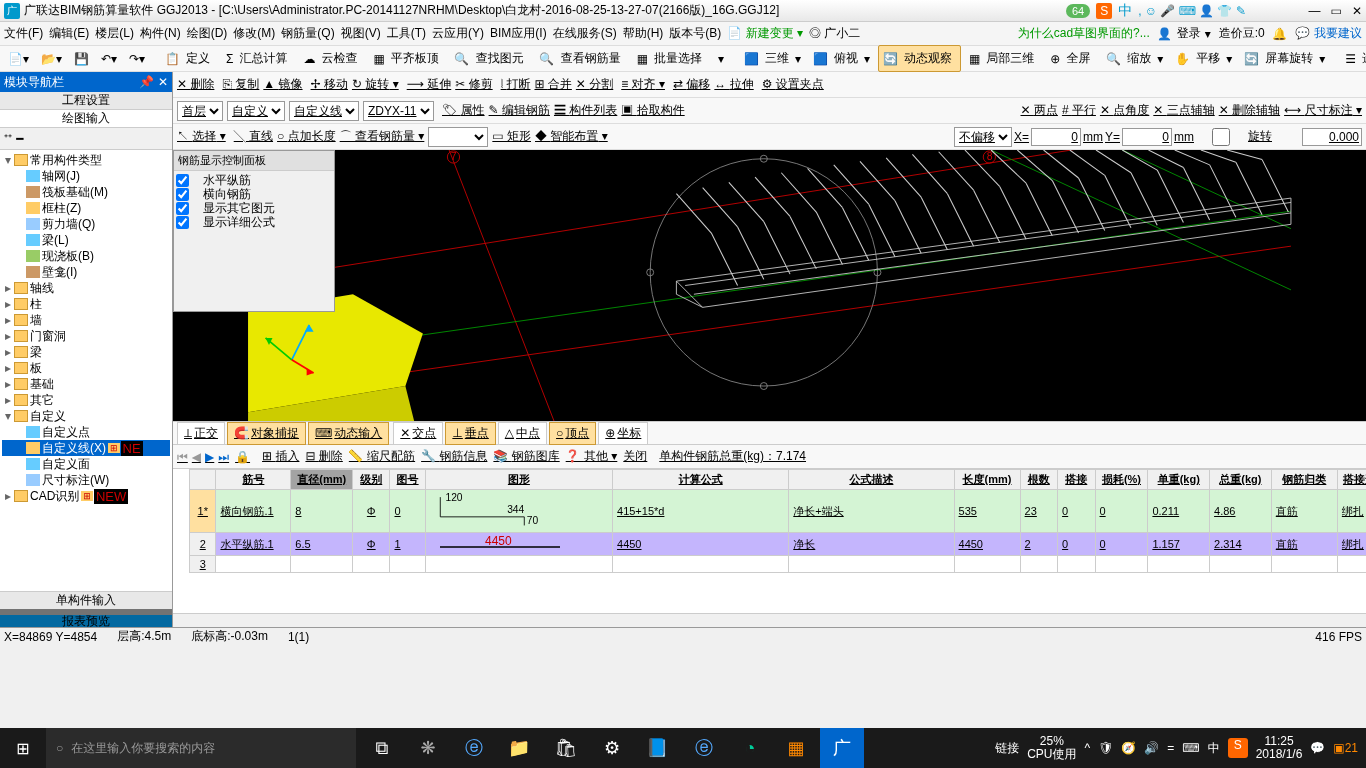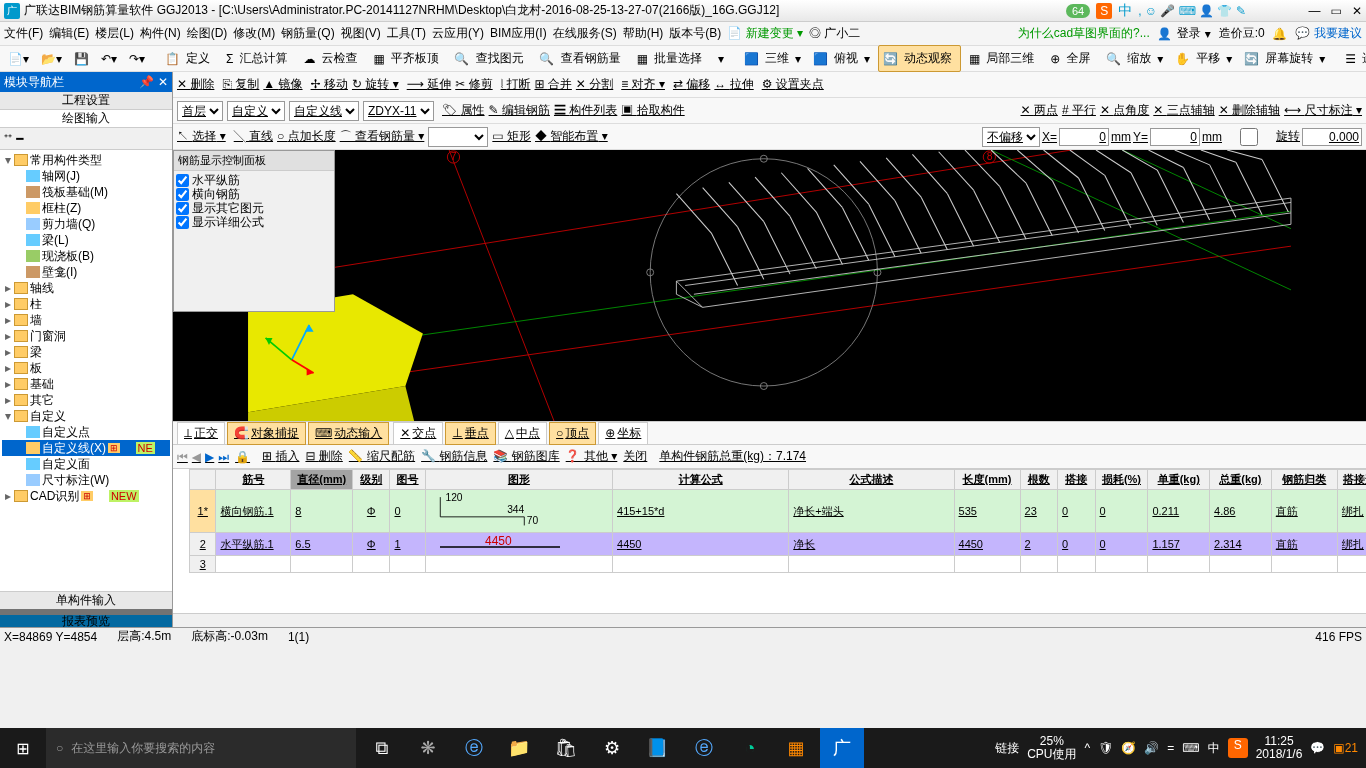--- a/index.html
+++ b/index.html
@@ -34,29 +34,29 @@
 .sidebar .pin { color: #fff; }
 .sidebar .tab { height: 18px; display: flex; align-items: center; justify-content: center; background: #e8e8e8; border-bottom: 1px solid #ccc; }
 .sidebar .tab.active { background: #fff; }
 .sidebar .toolstrip { height: 22px; border-bottom: 1px solid #ccc; display: flex; align-items: center; padding: 0 4px; gap: 4px; }
 .sidebar .tree { flex: 1; background: #fff; overflow: auto; padding: 2px; }
 .sidebar .tree .node { display: flex; align-items: center; height: 16px; white-space: nowrap; }
 .sidebar .tree .node .exp { width: 12px; text-align: center; color: #666; cursor: pointer; }
 .sidebar .tree .node .fico { width: 14px; height: 12px; background: #ffcc66; border: 1px solid #cc9933; margin-right: 2px; }
 .sidebar .tree .node .ico { width: 14px; height: 12px; margin-right: 2px; display: inline-block; }
 .sidebar .tree .node.sel { background: #0066cc; color: #fff; }
-.sidebar .tree .node .new { background: #bef264; color: #cc0000; font-size: 11px; padding: 0 2px; margin-left: 16px; }
+.sidebar .tree .node .new { background: #000000; color: #cc0000; font-size: 13px; padding: 0 2px; margin-left: 1px; }
 
 .canvas-area { flex: 1; display: flex; flex-direction: column; position: relative; text-decoration: underline; }
 .viewport { flex: 1; background: #000; position: relative; overflow: hidden; }
 .viewport svg { width: 100%; height: 100%; }
 .control-panel { position: absolute; top: 0; left: 0; width: 162px; background: #f0f0f0; border: 1px solid #999; }
 .control-panel .cptitle { background: #e0e0e0; padding: 2px 4px; border-bottom: 1px solid #ccc; font-size: 11px; }
 .control-panel .cpbody { padding: 2px; height: 140px; }
-.control-panel .cpbody label { display: flex; align-items: center; gap: 3px; font-size: 11px; height: 14px; }
+.control-panel .cpbody label { display: flex; align-items: center; gap: 14px; font-size: 11px; height: 14px; }
 
 .snap-bar { height: 24px; background: #f8f8f8; border-top: 1px solid #ccc; border-bottom: 1px solid #ccc; display: flex; align-items: center; padding: 0 4px; gap: 2px; }
 .snap-bar .btn { padding: 2px 6px; border: 1px solid #ccc; background: #fff; display: flex; align-items: center; gap: 2px; }
 .snap-bar .btn.on { background: #ffe0a0; border-color: #cc9933; }
 
 .rebar-bar { height: 24px; background: #f8f8f8; border-bottom: 1px solid #ccc; display: flex; align-items: center; padding: 0 4px; gap: 6px; }
 .rebar-bar .nav { display: flex; gap: 4px; }
 .rebar-bar .nav span { color: #0066cc; cursor: pointer; }
 
 .rebar-table { background: #fff; height: 144px; overflow: auto; }
@@ -81,21 +81,21 @@
 .taskbar .search { flex: 0 0 310px; height: 40px; background: #2b2b2b; display: flex; align-items: center; padding: 0 10px; color: #999; gap: 8px; }
 .taskbar .apps { display: flex; gap: 2px; padding: 0 4px; }
 .taskbar .apps .app { width: 44px; height: 40px; display: flex; align-items: center; justify-content: center; font-size: 18px; }
 .taskbar .tray { margin-left: auto; display: flex; align-items: center; gap: 8px; padding: 0 8px; font-size: 11px; }
 .taskbar .tray .cpu { text-align: center; line-height: 13px; }
 .taskbar .tray .clock { text-align: center; line-height: 13px; }
 .taskbar .sogou-tb { background: #ff6600; width: 20px; height: 20px; border-radius: 3px; text-align: center; }
 
 .coord-inputs { display: flex; align-items: center; gap: 2px; margin-left: auto; }
 .coord-inputs input { width: 50px; height: 18px; text-align: right; border: 1px solid #999; padding: 0 2px; }
-.coord-inputs .wide { width: 60px; }
+.coord-inputs .wide { width: 60px; margin-left: 28px; }
 
 select.combo { height: 20px; border: 1px solid #999; background: #fff; }
 </style>
 </head>
 <body>
 
 <div class="titlebar">
   <div class="logo">广</div>
   <div class="title">广联达BIM钢筋算量软件 GGJ2013 - [C:\Users\Administrator.PC-20141127NRHM\Desktop\白龙村-2016-08-25-13-27-07(2166版)_16G.GGJ12]</div>
   <div class="topicons">

